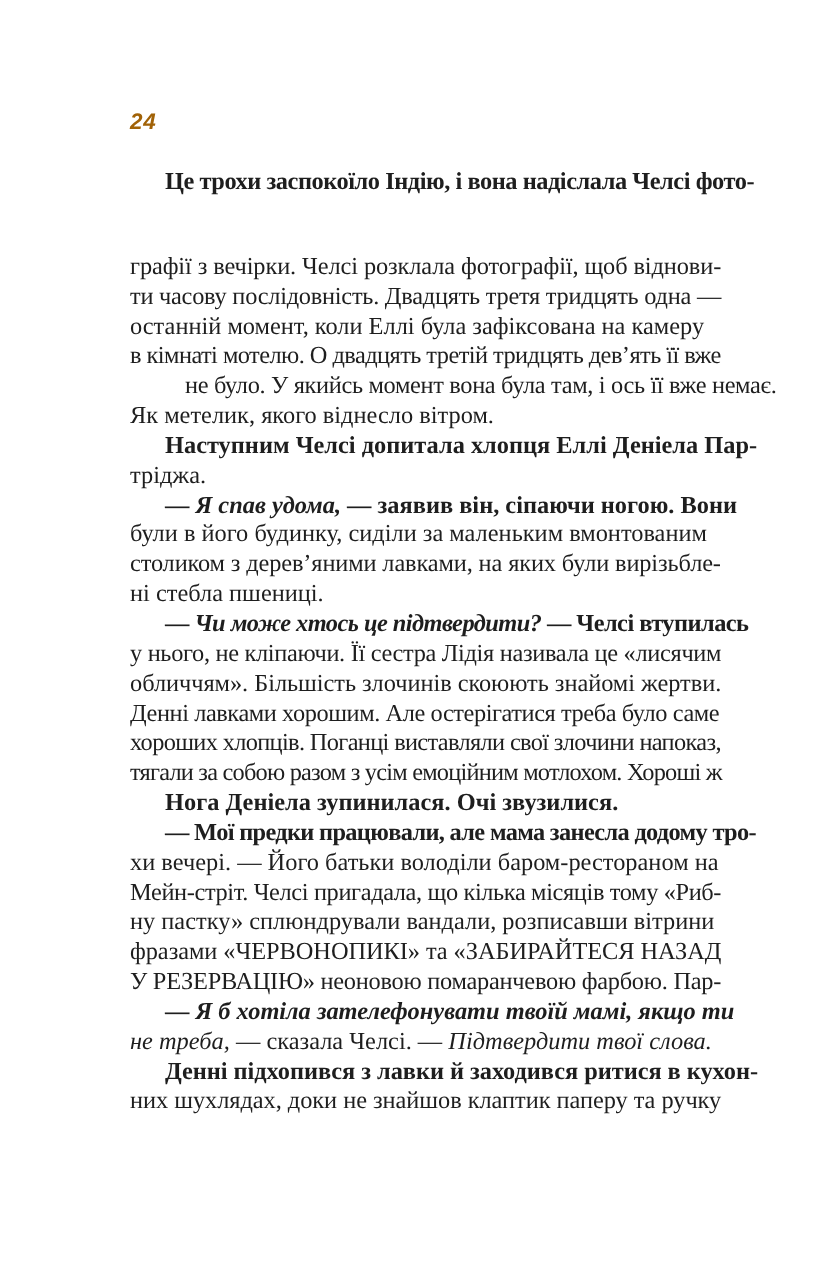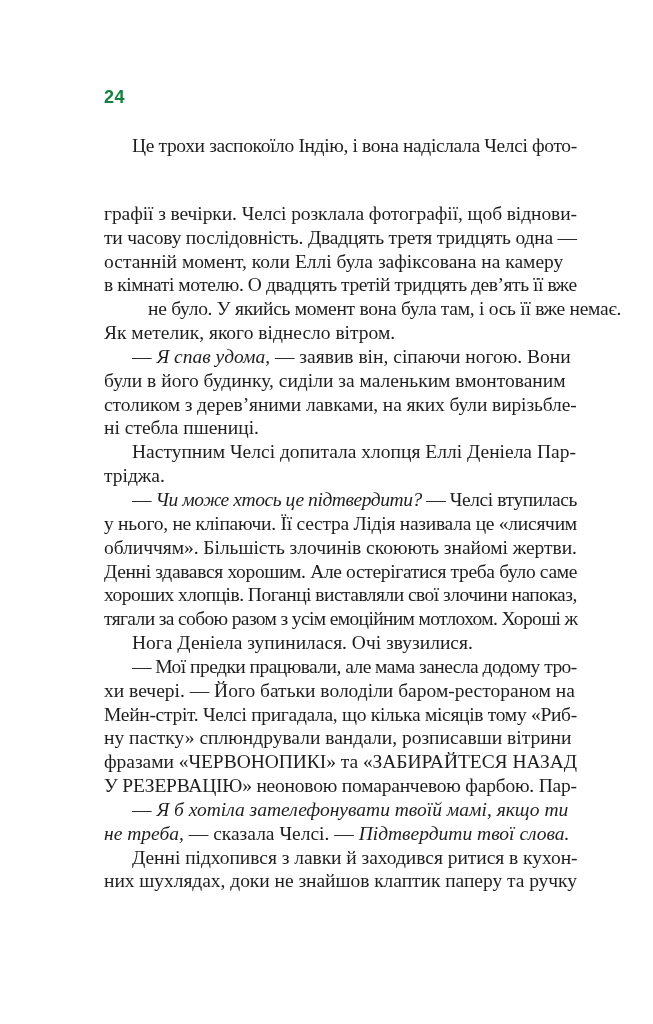--- a/index.html
+++ b/index.html
@@ -10,68 +10,69 @@
     overflow: hidden;
     font-family: "Liberation Serif", serif;
   }
   .page-number {
     position: absolute;
     left: 104px; top: 87px;
     font-family: "Liberation Sans", sans-serif;
     font-weight: 700;
     font-size: 18px;
     letter-spacing: 0.5px;
-    color: #15803d;
+    color: #a16207;
+    font-style: italic;
   }
   .body-text {
     position: absolute;
     left: 104px; top: 134px;
     width: 473px;
     font-size: 19.5px;
     line-height: 23.85px;
     color: #1e1e1e;
   }
   .paragraph { margin: 0; padding: 0; }
   .line {
     white-space: nowrap;
     text-align: left;
     height: 23.85px;
   }
-  .line.indent { text-indent: 28px; }
+  .line.indent { text-indent: 28px; font-weight: bold; }
   .line em { font-style: italic; }
 </style>
 </head>
 <body>
 
 <div class="page-number">24</div>
 <div class="body-text">
     <div class="paragraph">
       <div class="line indent" style="letter-spacing: -0.363636px;"><span>Це трохи заспокоїло Індію, і вона надіслала Челсі фото-</span></div>
       <div class="line" style="letter-spacing: -0.0877193px; margin-top: 44px;"><span>графії з вечірки. Челсі розклала фотографії, щоб віднови-</span></div>
       <div class="line" style="letter-spacing: -0.2px;"><span>ти часову послідовність. Двадцять третя тридцять одна —</span></div>
       <div class="line"><span>останній момент, коли Еллі була зафіксована на камеру</span></div>
       <div class="line" style="letter-spacing: -0.440678px;"><span>в кімнаті мотелю. О двадцять третій тридцять дев’ять її вже</span></div>
       <div class="line" style="letter-spacing: -0.271186px; margin-left: 44px;"><span>не було. У якийсь момент вона була там, і ось її вже немає.</span></div>
       <div class="line last"><span>Як метелик, якого віднесло вітром.</span></div>
     </div>
     <div class="paragraph">
+      <div class="line indent"><span>Наступним Челсі допитала хлопця Еллі Деніела Пар-</span></div>
+      <div class="line last"><span>тріджа.</span></div>
+    </div>
+    <div class="paragraph">
       <div class="line indent"><span>— </span><em>Я спав удома,</em><span> — заявив він, сіпаючи ногою. Вони</span></div>
       <div class="line"><span>були в його будинку, сиділи за маленьким вмонтованим</span></div>
       <div class="line" style="letter-spacing: -0.109091px;"><span>столиком з дерев’яними лавками, на яких були вирізьбле-</span></div>
       <div class="line last"><span>ні стебла пшениці.</span></div>
     </div>
     <div class="paragraph">
-      <div class="line indent"><span>Наступним Челсі допитала хлопця Еллі Деніела Пар-</span></div>
-      <div class="line last"><span>тріджа.</span></div>
-    </div>
-    <div class="paragraph">
       <div class="line indent" style="letter-spacing: -0.428571px;"><span>— </span><em>Чи може хтось це підтвердити?</em><span> — Челсі втупилась</span></div>
       <div class="line" style="letter-spacing: -0.258621px;"><span>у нього, не кліпаючи. Її сестра Лідія називала це «лисячим</span></div>
       <div class="line" style="letter-spacing: -0.0377358px;"><span>обличчям». Більшість злочинів скоюють знайомі жертви.</span></div>
-      <div class="line" style="letter-spacing: -0.339286px;"><span>Денні здавався хорошим. Але остерігатися треба було саме</span></div>
+      <div class="line" style="letter-spacing: -0.339286px;"><span>Денні лавками хорошим. Але остерігатися треба було саме</span></div>
       <div class="line" style="letter-spacing: -0.526316px;"><span>хороших хлопців. Поганці виставляли свої злочини напоказ,</span></div>
       <div class="line" style="letter-spacing: -0.631579px;"><span>тягали за собою разом з усім емоційним мотлохом. Хороші ж</span></div>
     </div>
     <div class="paragraph">
       <div class="line indent last"><span>Нога Деніела зупинилася. Очі звузилися.</span></div>
     </div>
     <div class="paragraph">
       <div class="line indent" style="letter-spacing: -0.538462px;"><span>— Мої предки працювали, але мама занесла додому тро-</span></div>
       <div class="line"><span>хи вечері. — Його батьки володіли баром-рестораном на</span></div>
       <div class="line" style="letter-spacing: -0.298246px;"><span>Мейн-стріт. Челсі пригадала, що кілька місяців тому «Риб-</span></div>

